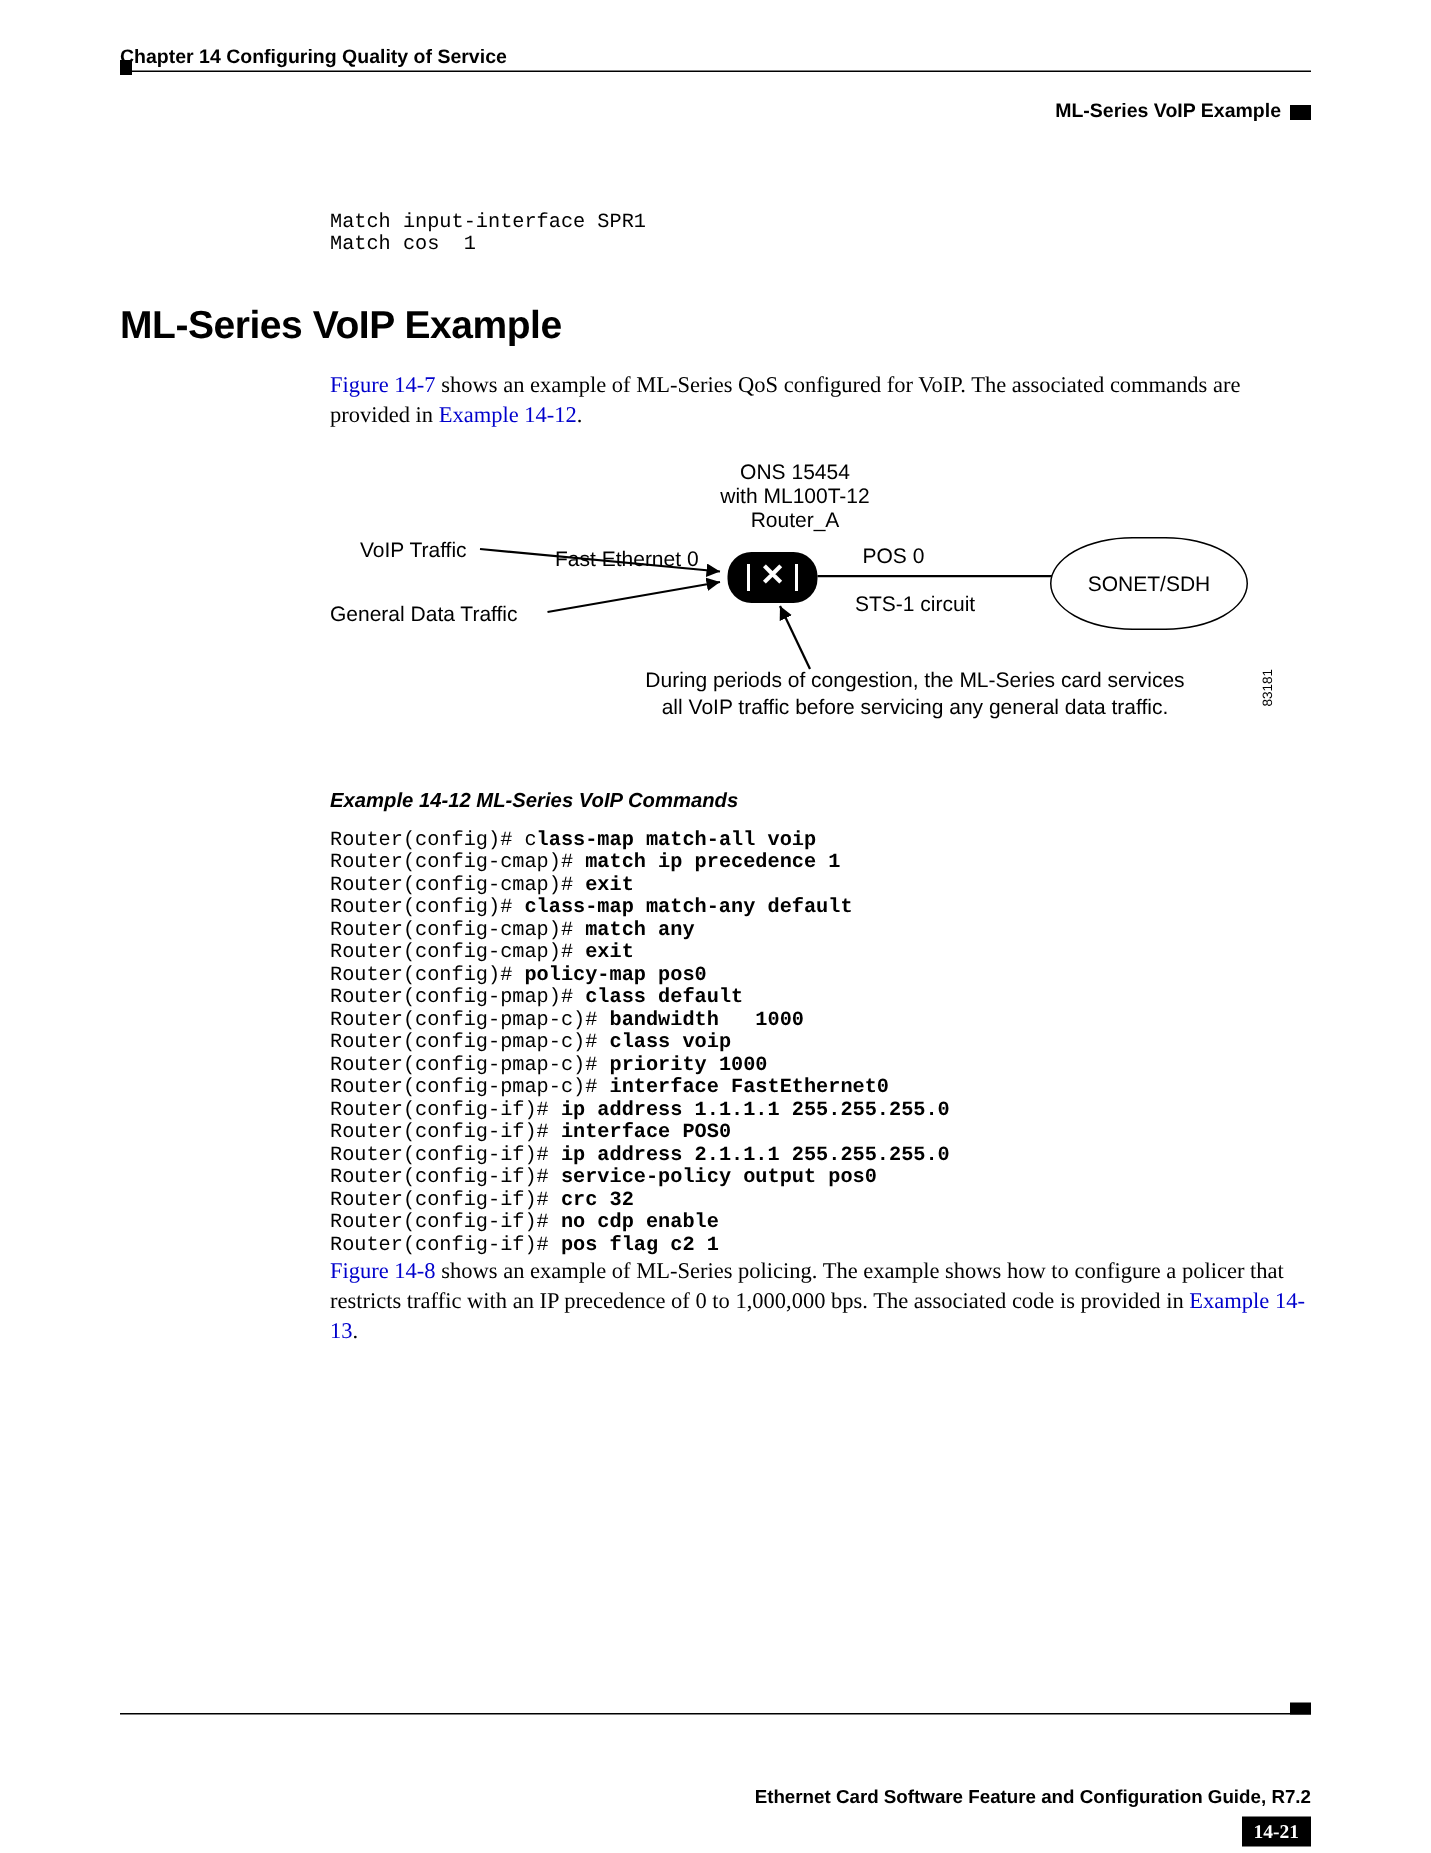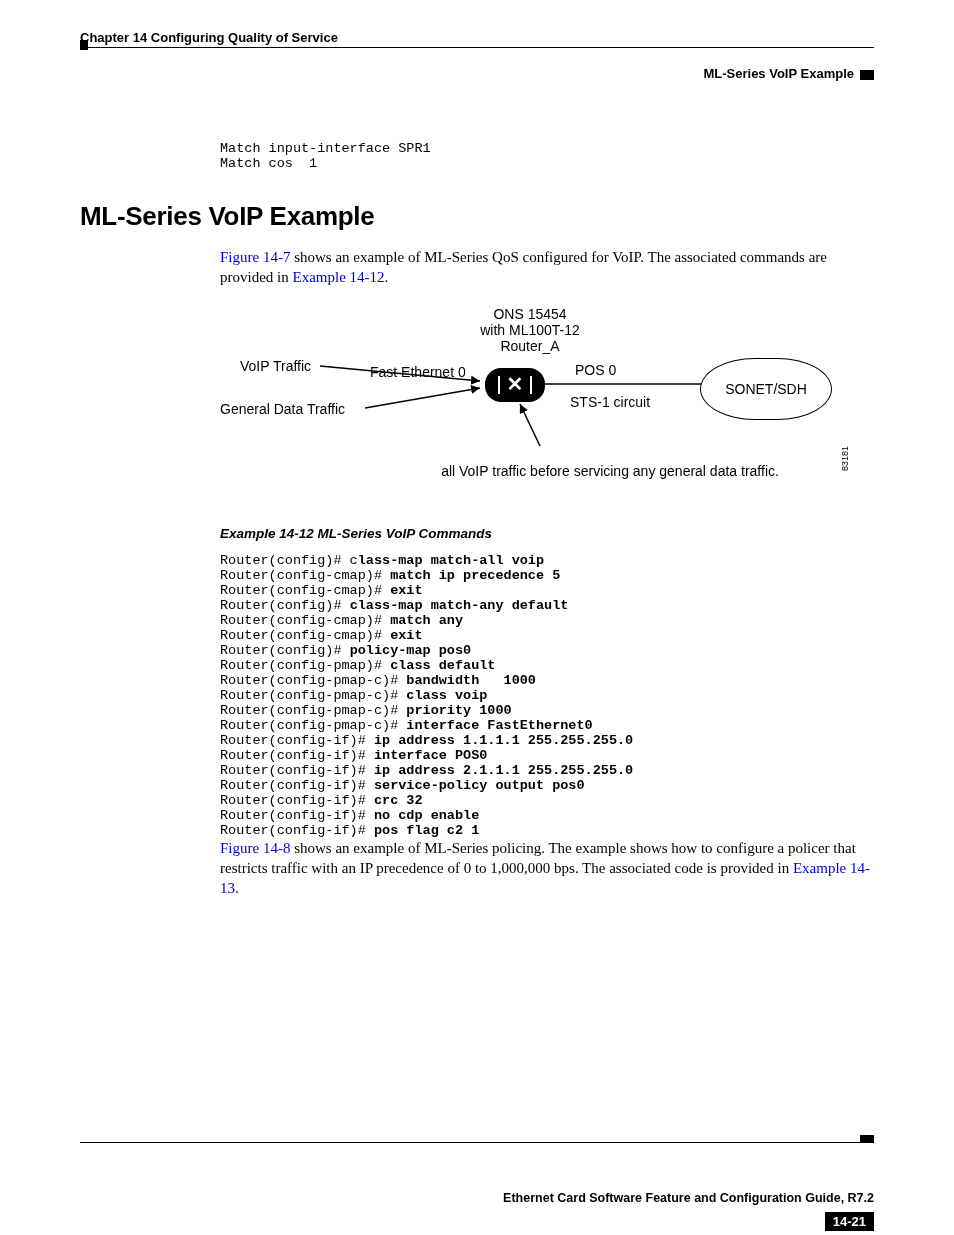--- a/index.html
+++ b/index.html
@@ -54,21 +54,21 @@
     transform-origin:center; rotate:0deg;
   }
   .router-x{ position:absolute; color:#fff; font-weight:bold; font-size:20px; left:50%; top:50%; transform:translate(-50%,-55%); font-family: Arial;}
   svg.lines{ position:absolute; left:0; top:0; }
   .fig-note { position:absolute; text-align:center; width:440px; font-family: Arial, Helvetica, sans-serif; font-size:14px; line-height:1.3;}
   .fig-id { position:absolute; font-size:9px; font-family:Arial; transform: rotate(-90deg); transform-origin: left top; }
   .footer { position:absolute; bottom:30px; left:80px; right:80px; }
   .footer-rule { border-bottom: 1px solid #000; margin-bottom:4px; position:relative;}
   .footer-rule .blk{ position:absolute; right:0; bottom:-1px; width:14px; height:8px; background:#000;}
   .footer-title { text-align:right; font-family: Arial, Helvetica, sans-serif; font-weight:bold; font-size:12.5px;margin-top:48px; }
-  .pagenum-box{ position:absolute; right:0; bottom:-26px; background:#000; color:#fff; font-family:Liberation Sans, sans-serif; font-weight:bold; font-size:13px; padding:2px 8px;}
+  .pagenum-box{ position:absolute; right:0; bottom:-26px; background:#000; color:#fff; font-family:Liberation Serif, serif; font-weight:bold; font-size:13px; padding:2px 8px;}
 </style>
 </head>
 <body>
 
 <div class="page">
   <div class="black-box-side"></div>
   <div class="running-head-left">Chapter 14 Configuring Quality of Service</div>
   <div class="running-head-right">
     <span>ML-Series VoIP Example</span><span class="black-box-top"></span>
   </div>
@@ -115,32 +115,32 @@
 
       <div class="router" style="left:265px; top:62px;">
         <span class="router-x">✕</span>
       </div>
 
       <div class="cloud" style="left:480px; top:52px;">
         <span>SONET/SDH</span>
       </div>
 
       <div class="fig-note" style="left:170px; top:138px;">
-        <br>
+        <span>During periods of congestion, the ML-Series card services</span><br>
         <span>all VoIP traffic before servicing any general data traffic.</span>
       </div>
       <div class="fig-id" style="left:620px; top:165px;">83181</div>
     </div>
 
     <div class="ex-caption">
       <span>Example 14-12</span> <span>ML-Series VoIP Commands</span>
     </div>
 
     <pre class="codeblock" id="voip-cmds"><span>Router(config)# c</span><span class="bold">lass-map match-all voip</span>
-<span>Router(config-cmap)# </span><span class="bold">match ip precedence 5</span>
+<span>Router(config-cmap)# </span><span class="bold">match ip precedence 1</span>
 <span>Router(config-cmap)# </span><span class="bold">exit</span>
 <span>Router(config)# </span><span class="bold">class-map match-any default</span>
 <span>Router(config-cmap)# </span><span class="bold">match any</span>
 <span>Router(config-cmap)# </span><span class="bold">exit</span>
 <span>Router(config)# </span><span class="bold">policy-map pos0</span>
 <span>Router(config-pmap)# </span><span class="bold">class default</span>
 <span>Router(config-pmap-c)# </span><span class="bold">bandwidth   1000</span>
 <span>Router(config-pmap-c)# </span><span class="bold">class voip</span>
 <span>Router(config-pmap-c)# </span><span class="bold">priority 1000</span>
 <span>Router(config-pmap-c)# </span><span class="bold">interface FastEthernet0</span>

